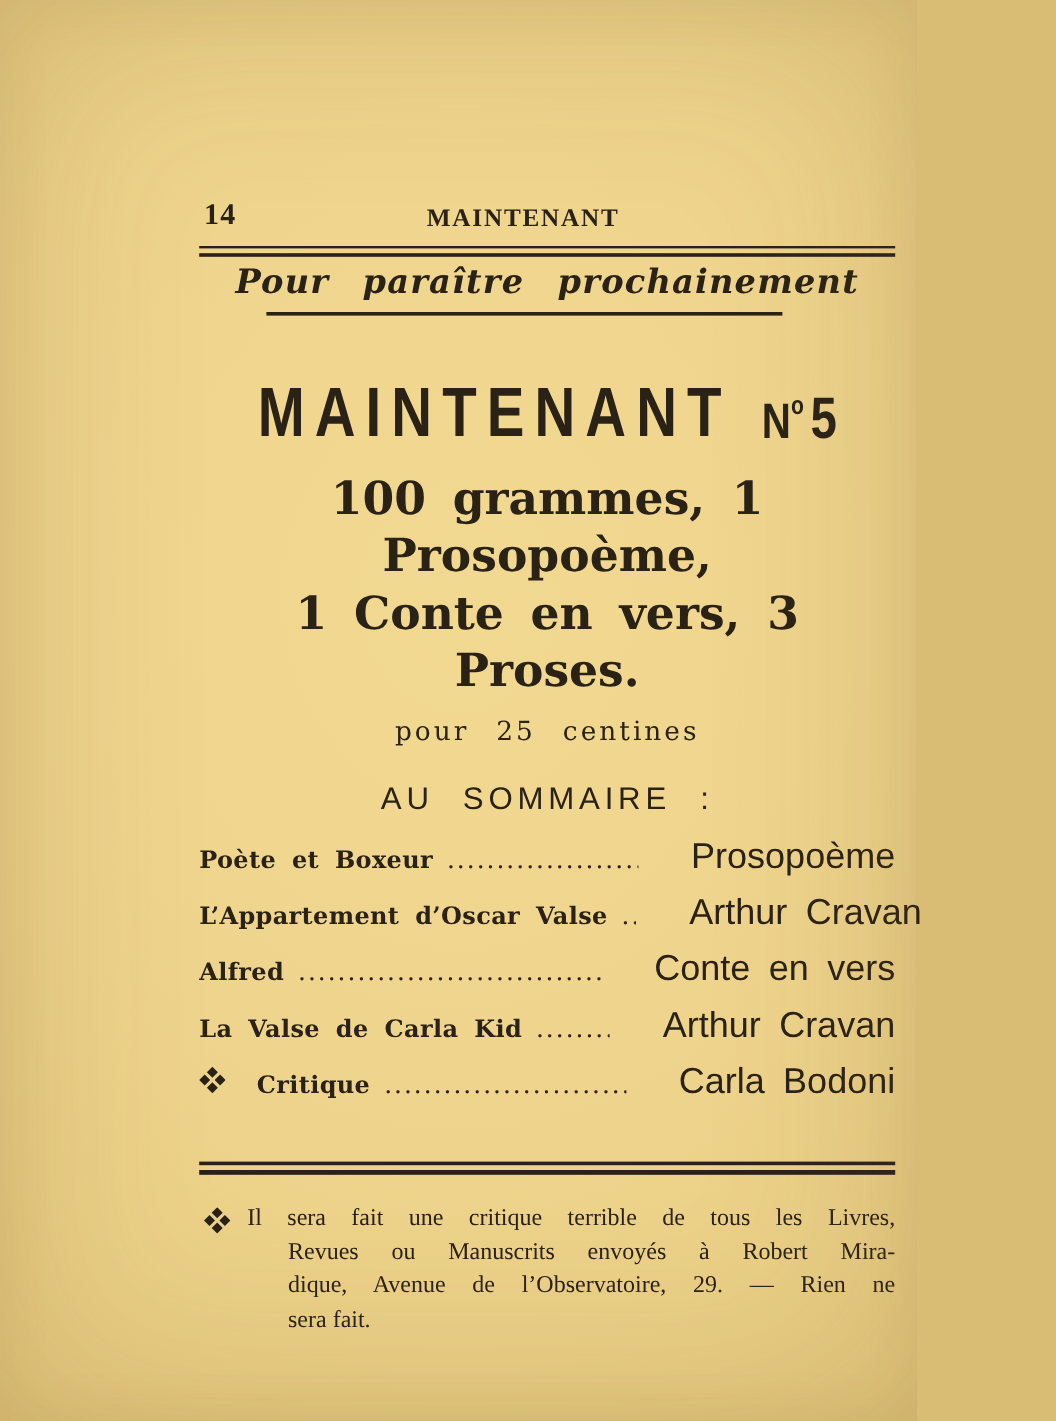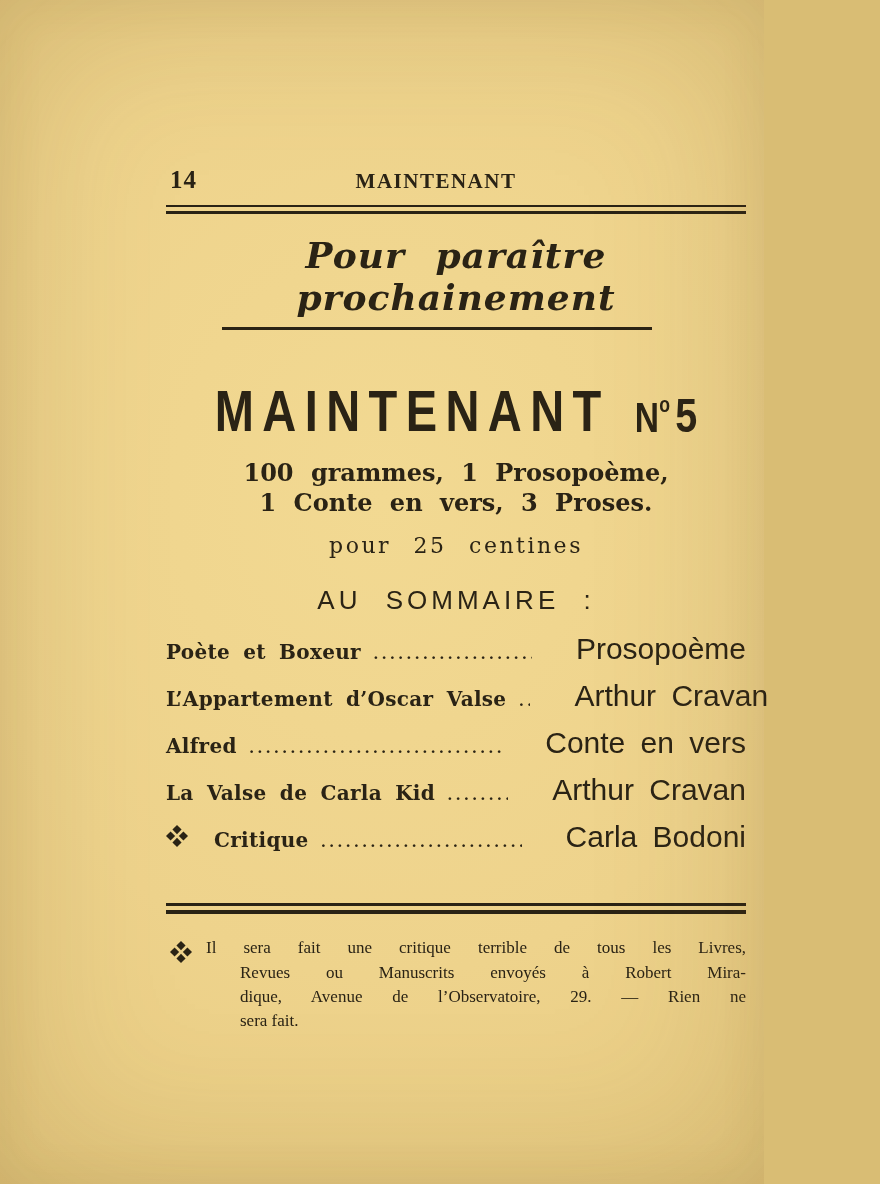--- a/index.html
+++ b/index.html
@@ -23,23 +23,23 @@
     font-family:"Liberation Serif", serif;font-weight:bold;font-size:25px;letter-spacing:1px;
   }
   .running-title{
     position:absolute;left:0;right:40px;top:3px;text-align:center;
     font-family:"Liberation Serif", serif;font-weight:bold;font-size:21px;letter-spacing:1.5px;
   }
   .header-rule{margin-top:9px;height:4px;border-top:2px solid #2a2315;border-bottom:3px solid #2a2315;}
 
   
   .announcement{
-    margin-top:20px;text-align:center;
+    margin-top:4px;text-align:center;
     font-family:"DejaVu Serif", serif;font-style:italic;font-weight:bold;
-    font-size:36px;letter-spacing:1px;word-spacing:17px;
+    font-size:28px;letter-spacing:1px;word-spacing:17px;
   }
   .announcement-rule{margin-top:9px;margin-left:56px;width:430px;height:3px;background:#2a2315;}
 
   
   .promo-title-row{
     margin-top:54px;display:flex;justify-content:center;align-items:flex-end;gap:30px;
     transform:scale(0.84,1.04);transform-origin:50% 100%;
   }
   .promo-word{
     font-family:"Liberation Sans", sans-serif;font-weight:bold;
@@ -47,21 +47,21 @@
   }
   .promo-issue{
     font-family:"Liberation Sans", sans-serif;font-weight:bold;line-height:1;
     white-space:nowrap;padding-bottom:1px;
   }
   .issue-prefix{font-size:40px;}
   .issue-ordinal{font-size:21px;vertical-align:19px;letter-spacing:2px;}
   .issue-number{font-size:47px;letter-spacing:0;}
   .promo-line{
     text-align:center;font-family:"DejaVu Serif", serif;font-weight:bold;
-    font-size:24px;word-spacing:9px;line-height:1.26;
+    font-size:38px;word-spacing:9px;line-height:1.26;
   }
   .promo-line.first{margin-top:18px;}
   .promo-price{
     margin-top:15px;text-align:center;font-family:"DejaVu Serif", serif;
     font-size:22px;letter-spacing:2.5px;word-spacing:13px;
   }
 
   
   .sommaire-heading{
     margin-top:27px;text-align:center;
@@ -88,21 +88,21 @@
     margin:5px 0 12px 26px;
   }
   .s-marker{flex:0 0 48px;align-self:center;}
 
   .ornament-svg{width:22px;height:22px;display:inline-block;vertical-align:-2px;fill:#2a2315;}
 
   
   .divider-rule{margin-top:50px;height:4px;border-top:3px solid #2a2315;border-bottom:4px solid #2a2315;}
   .footnote{
     position:relative;margin-top:22px;padding-left:74px;
-    font-family:"Liberation Serif", serif;font-size:17px;line-height:1.42;
+    font-family:"Liberation Serif", serif;font-size:20px;line-height:1.42;
   }
   .fn-marker{position:absolute;left:4px;top:5px;}
   .fn-line.just{text-align:justify;text-align-last:justify;}
   .fn-line.first{margin-left:-34px;}
 </style>
 </head>
 <body>
 
 <div class="page">
   <div class="col">

